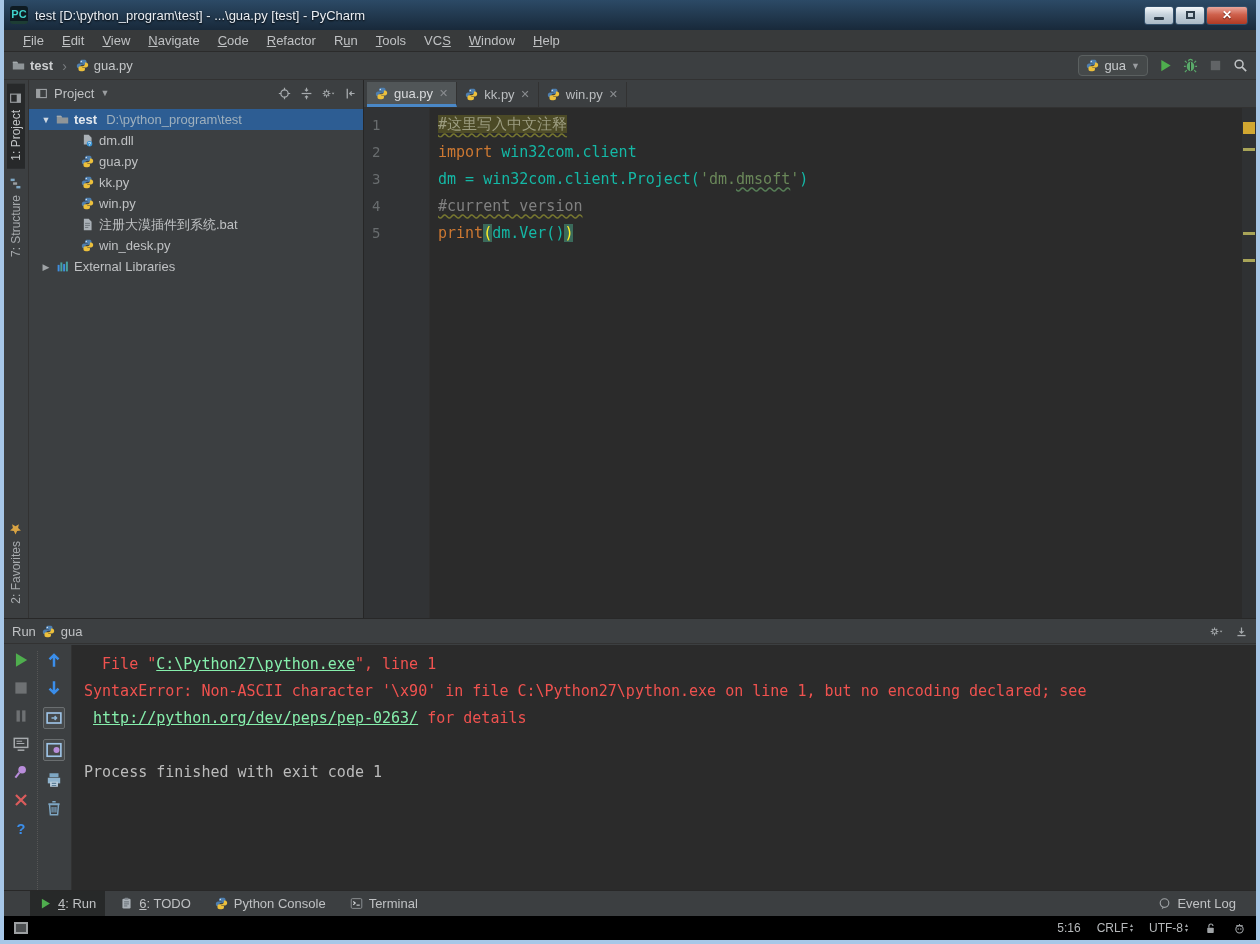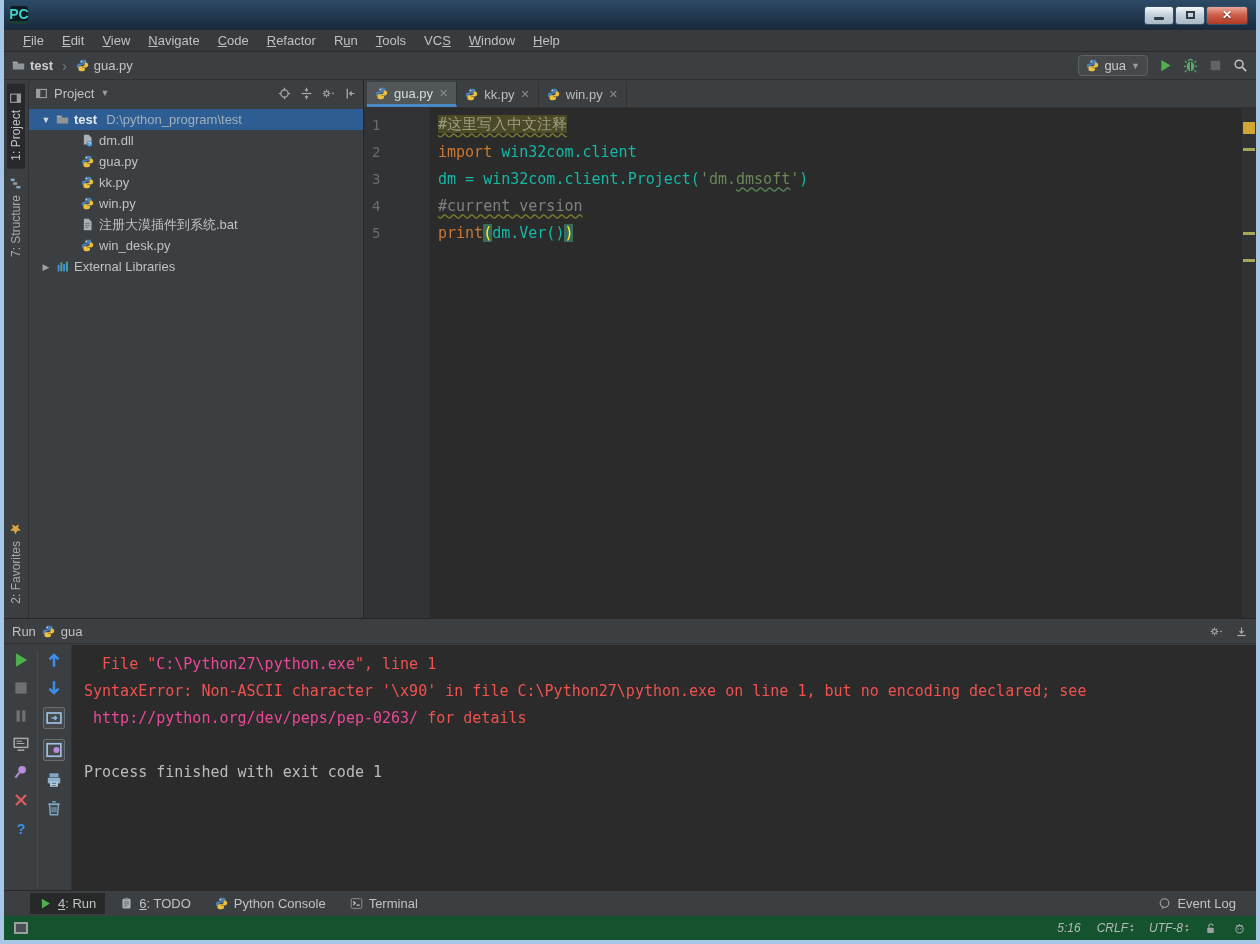--- a/index.html
+++ b/index.html
@@ -7,21 +7,21 @@
   body { font-family:"Liberation Sans", sans-serif; font-size:13px; color:#bbbbbb; }
 
   .window { position:absolute; left:0; top:0; width:1260px; height:944px;
     border-left:4px solid #a7c7e7; border-right:4px solid #a7c7e7; border-bottom:4px solid #a7c7e7;
     background:#3c3f41; }
 
   
   .title-bar { position:absolute; left:0; top:0; width:1252px; height:30px;
     background:linear-gradient(#2c4a66,#18293a); display:flex; align-items:center; padding:0 6px; }
   .pc-logo { width:18px; height:18px; border-radius:3px; background:#0e1b22; color:#3fd0c9;
-    font-size:14px; font-weight:bold; display:flex; align-items:center; justify-content:center;
+    font-size:11px; font-weight:bold; display:flex; align-items:center; justify-content:center;
     border-bottom:3px solid #1d3d34; margin-right:7px; }
   .title-text { color:#e9eef4; font-size:13px; text-shadow:0 1px 2px #000; }
   .win-buttons { margin-left:auto; display:flex; gap:1px; padding-right:2px; }
   .win-btn { width:30px; height:19px; border:1px solid #33506b; border-radius:3px;
     background:linear-gradient(#f4f8fb,#c6d2dc 45%,#a9b9c6); display:flex; align-items:center; justify-content:center; }
   .win-btn.close { width:42px; background:linear-gradient(#e9a79c,#cf614c 45%,#b03a24); }
   .glyph-min { width:10px; height:3px; background:#2e3d4a; border-radius:1px; margin-top:7px; }
   .glyph-max { width:9px; height:8px; border:2px solid #2e3d4a; }
   .glyph-close { color:#fff; font-size:12px; font-weight:bold; text-shadow:0 1px 1px #5d1407; }
 
@@ -100,49 +100,50 @@
   .run-toolbar { width:68px; background:#3c3f41; border-right:1px solid #323232; display:flex; padding-top:6px; }
   .tb-col { width:33px; display:flex; flex-direction:column; align-items:center; gap:10px; }
   .tb-col + .tb-col { border-left:1px dotted #565656; }
   .tb-icon { width:18px; height:18px; display:flex; align-items:center; justify-content:center; }
   .tb-icon.framed { border:1px solid #6a6e70; border-radius:2px; background:#46494b; width:22px; height:22px; }
   .console { flex:1; background:#2b2b2b; padding:10px 0 0 12px;
     font-family:"DejaVu Sans Mono", monospace; font-size:15px; }
   .console-line { height:27px; white-space:pre; }
   .cs.stdout { color:#bcbcbc; }
   .cs.err { color:#f0524f; }
-  .cs.link { color:#ec4899; }
+  .cs.link { color:#86efac; text-decoration:underline; }
 
   
   .tool-bar { position:absolute; left:0; top:890px; width:1252px; height:26px; background:#3c3f41;
-    border-top:1px solid #282828; display:flex; align-items:center; padding-left:26px; }
+    border-top:1px solid #282828; display:flex; padding-left:26px; }
   .tw-tab { display:flex; align-items:center; gap:6px; padding:3px 9px; color:#bfc1c3; margin-right:6px; }
   .tw-tab.active { background:#272929; }
   .tw-tab u { text-decoration:underline; }
   .tool-bar-right { margin-left:auto; display:flex; align-items:center; gap:6px; padding-right:20px; color:#bfc1c3; }
 
   
-  .status-bar { position:absolute; left:0; top:916px; width:1252px; height:24px; background:#14532d;
-    display:flex; align-items:center; padding:0 10px; color:#b6b9bb; font-size:12px;font-style:italic; }
+  .status-bar { position:absolute; left:0; top:916px; width:1252px; height:24px; background:#000000;
+    display:flex; align-items:center; padding:0 10px; color:#b6b9bb; font-size:12px; }
   .status-right { margin-left:auto; display:flex; align-items:center; gap:16px; }
   .updown { display:inline-flex; flex-direction:column; font-size:6px; line-height:5px; color:#9fa3a6; margin-left:2px; }
   .sb-item { display:flex; align-items:center; }
   .toggle-sq { width:14px; height:12px; border:2px solid #9da0a2; background:#4c4f51; }
 
   .icon { display:inline-flex; width:15px; height:15px; vertical-align:middle; }
   .icon svg { width:100%; height:100%; }
   .icon.sm { width:13px; height:13px; }
 </style>
 </head>
 <body>
 
 <div class="window">
 
   <div class="title-bar">
     <div class="pc-logo">PC</div>
+    <div class="title-text">test [D:\python_program\test] - ...\gua.py [test] - PyCharm</div>
     <div class="win-buttons">
       <div class="win-btn">
           <div class="glyph-min"></div>
         </div>
       <div class="win-btn">
           <div class="glyph-max"></div>
         </div>
       <div class="win-btn close">
           <span class="glyph-close">✕</span>
         </div>

